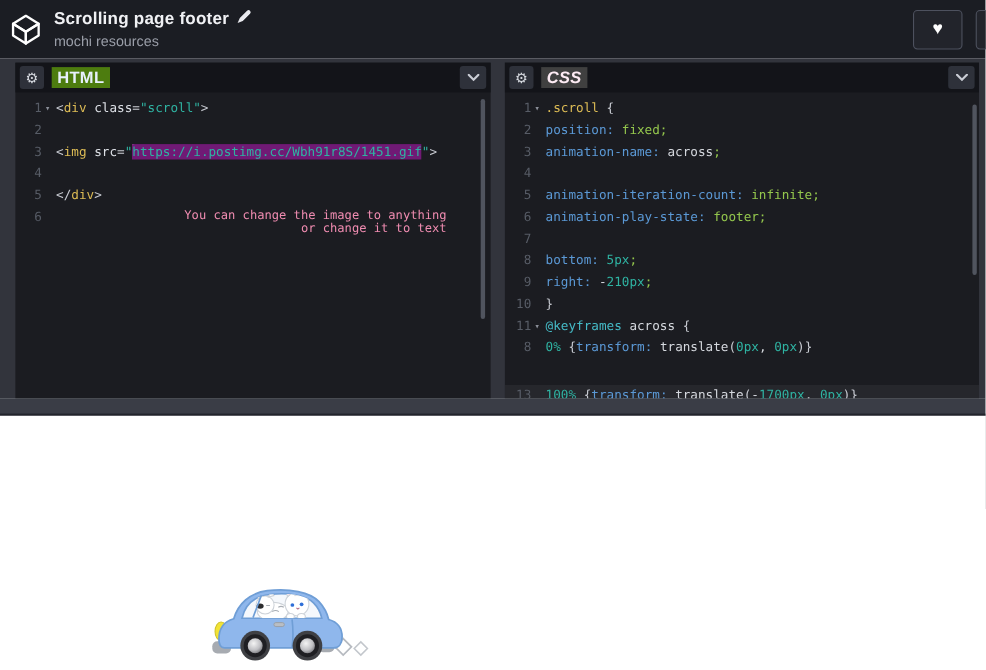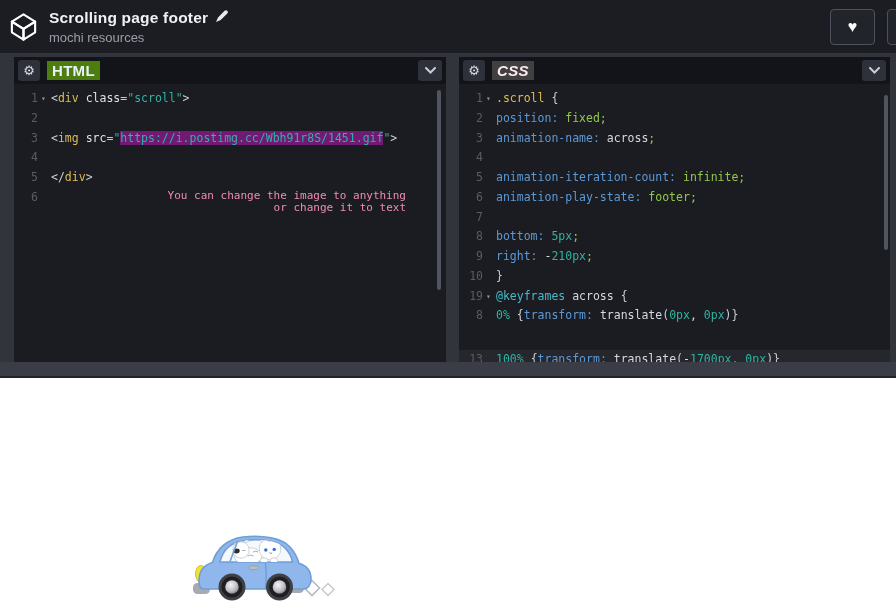--- a/index.html
+++ b/index.html
@@ -128,21 +128,21 @@
       <div class="row"><span class="ln">1</span><span class="fold">▾</span><span class="lc"><span class="tk-tag">.scroll</span><span class="tk-pln"> </span><span class="tk-pun">{</span></span></div>
           <div class="row"><span class="ln">2</span><span class="lc"><span class="tk-blu">position:</span><span class="tk-pln"> </span><span class="tk-grn">fixed;</span></span></div>
           <div class="row"><span class="ln">3</span><span class="lc"><span class="tk-blu">animation-name:</span><span class="tk-pln"> across</span><span class="tk-grn">;</span></span></div>
           <div class="row"><span class="ln">4</span></div>
           <div class="row"><span class="ln">5</span><span class="lc"><span class="tk-blu">animation-iteration-count:</span><span class="tk-pln"> </span><span class="tk-grn">infinite;</span></span></div>
           <div class="row"><span class="ln">6</span><span class="lc"><span class="tk-blu">animation-play-state:</span><span class="tk-pln"> </span><span class="tk-grn">footer;</span></span></div>
           <div class="row"><span class="ln">7</span></div>
           <div class="row"><span class="ln">8</span><span class="lc"><span class="tk-blu">bottom:</span><span class="tk-pln"> </span><span class="tk-str">5px</span><span class="tk-grn">;</span></span></div>
           <div class="row"><span class="ln">9</span><span class="lc"><span class="tk-blu">right:</span><span class="tk-pln"> -</span><span class="tk-str">210px</span><span class="tk-grn">;</span></span></div>
           <div class="row"><span class="ln">10</span><span class="lc"><span class="tk-pun">}</span></span></div>
-          <div class="row"><span class="ln">19</span><span class="fold">▾</span><span class="lc"><span class="tk-cyn">@keyframes</span><span class="tk-pln"> across </span><span class="tk-pun">{</span></span></div>
+          <div class="row"><span class="ln">11</span><span class="fold">▾</span><span class="lc"><span class="tk-cyn">@keyframes</span><span class="tk-pln"> across </span><span class="tk-pun">{</span></span></div>
           <div class="row"><span class="ln">8</span><span class="lc"><span class="tk-str">0%</span><span class="tk-pln"> </span><span class="tk-pun">{</span><span class="tk-blu">transform:</span><span class="tk-pln"> translate</span><span class="tk-pun">(</span><span class="tk-str">0px</span><span class="tk-pln">, </span><span class="tk-str">0px</span><span class="tk-pun">)}</span></span></div>
           <div class="row active"><span class="ln">13</span><span class="lc"><span class="tk-str">100%</span><span class="tk-pln"> </span><span class="tk-pun">{</span><span class="tk-blu">transform:</span><span class="tk-pln"> translate</span><span class="tk-pun">(</span><span class="tk-pln">-</span><span class="tk-str">1700px</span><span class="tk-pln">, </span><span class="tk-str">0px</span><span class="tk-pun">)}</span></span></div>
           <div class="row"><span class="ln">14</span><span class="lc"><span class="tk-pun">}</span></span></div>
         </div>
     </section>
 
   </div>
 
   <div class="resizer"></div>
 

